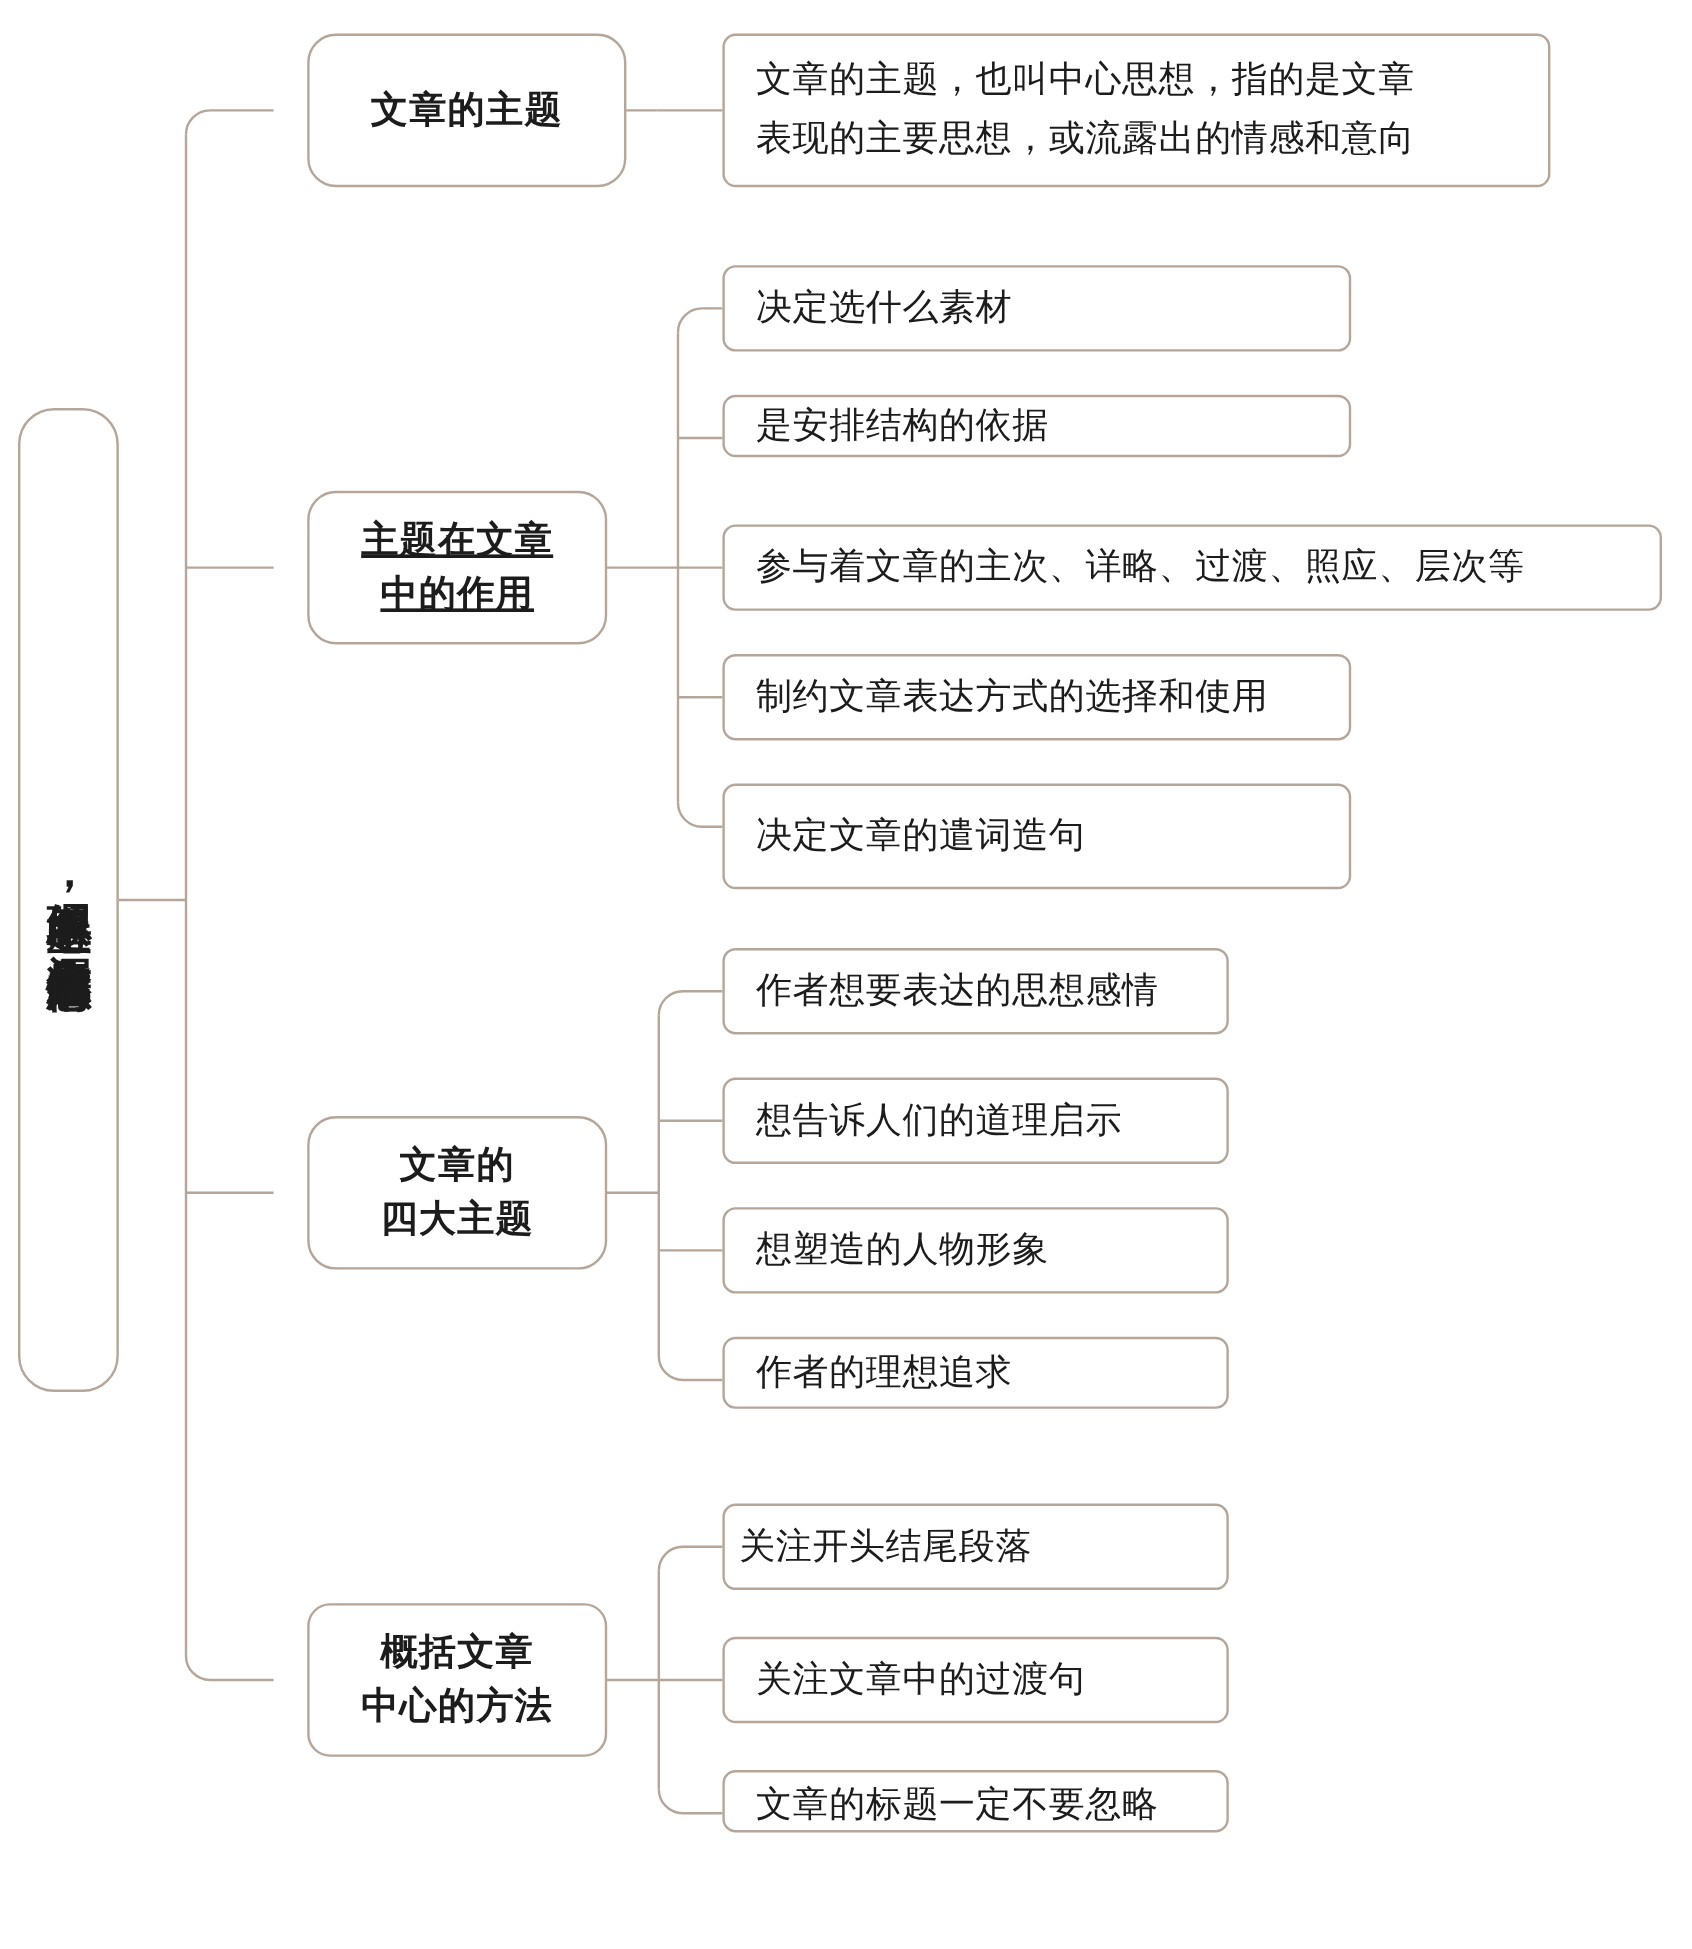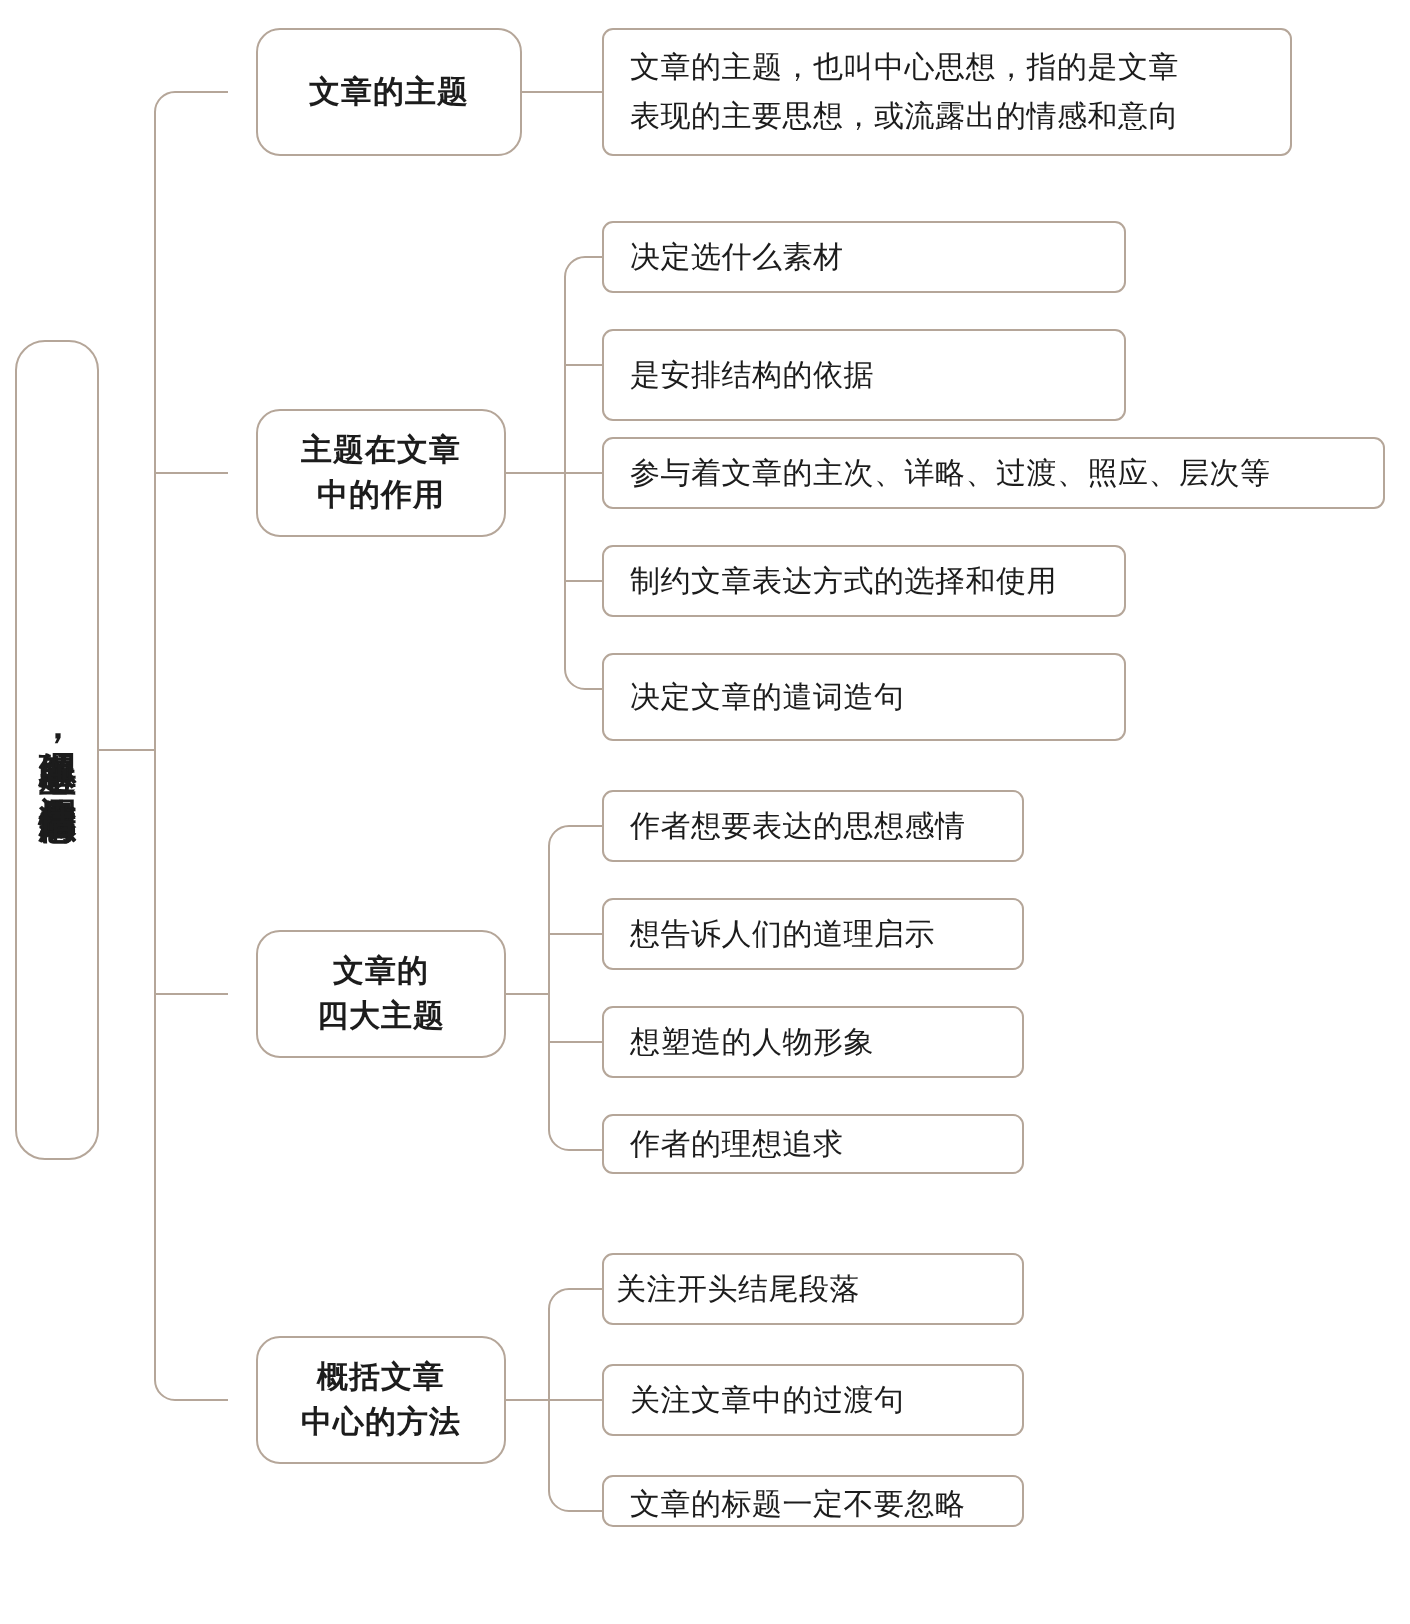--- a/index.html
+++ b/index.html
@@ -108,28 +108,28 @@
   </div>
 
   <div class="node branch" style="left:228px; top:28px; width:266px; height:128px;">
     <span>文章的主题</span>
   </div>
   <div class="node leaf multiline" style="left:602px; top:28px; width:690px; height:128px;">
     <span>文章的主题，也叫中心思想，指的是文章
 表现的主要思想，或流露出的情感和意向</span>
   </div>
 
-  <div class="node branch" style="left:228px; top:409px; width:250px; height:128px;">
+  <div class="node branch" style="left:228px; top:409px; width:250px; height:128px;text-decoration:underline;">
     <span>主题在文章
 中的作用</span>
   </div>
   <div class="node leaf" style="left:602px; top:221px; width:524px; height:72px;">
     <span>决定选什么素材</span>
   </div>
-  <div class="node leaf" style="left:602px; top:329px; width:524px; height:92px;">
+  <div class="node leaf" style="left:602px; top:329px; width:524px; height:52px;">
     <span>是安排结构的依据</span>
   </div>
   <div class="node leaf" style="left:602px; top:437px; width:783px; height:72px;">
     <span>参与着文章的主次、详略、过渡、照应、层次等</span>
   </div>
   <div class="node leaf" style="left:602px; top:545px; width:524px; height:72px;">
     <span>制约文章表达方式的选择和使用</span>
   </div>
   <div class="node leaf" style="left:602px; top:653px; width:524px; height:88px;">
     <span>决定文章的遣词造句</span>
@@ -145,21 +145,21 @@
   <div class="node leaf" style="left:602px; top:898px; width:422px; height:72px;">
     <span>想告诉人们的道理启示</span>
   </div>
   <div class="node leaf" style="left:602px; top:1006px; width:422px; height:72px;">
     <span>想塑造的人物形象</span>
   </div>
   <div class="node leaf" style="left:602px; top:1114px; width:422px; height:60px;">
     <span>作者的理想追求</span>
   </div>
 
-  <div class="node branch" style="left:228px; top:1336px; width:250px; height:128px;">
+  <div class="node branch" style="left:228px; top:1336px; width:250px; height:128px;border-radius:19px;">
     <span>概括文章
 中心的方法</span>
   </div>
   <div class="node leaf" style="left:602px; top:1253px; width:422px; height:72px;padding-left:12px;">
     <span>关注开头结尾段落</span>
   </div>
   <div class="node leaf" style="left:602px; top:1364px; width:422px; height:72px;">
     <span>关注文章中的过渡句</span>
   </div>
   <div class="node leaf" style="left:602px; top:1475px; width:422px; height:52px;align-items:flex-end;">

